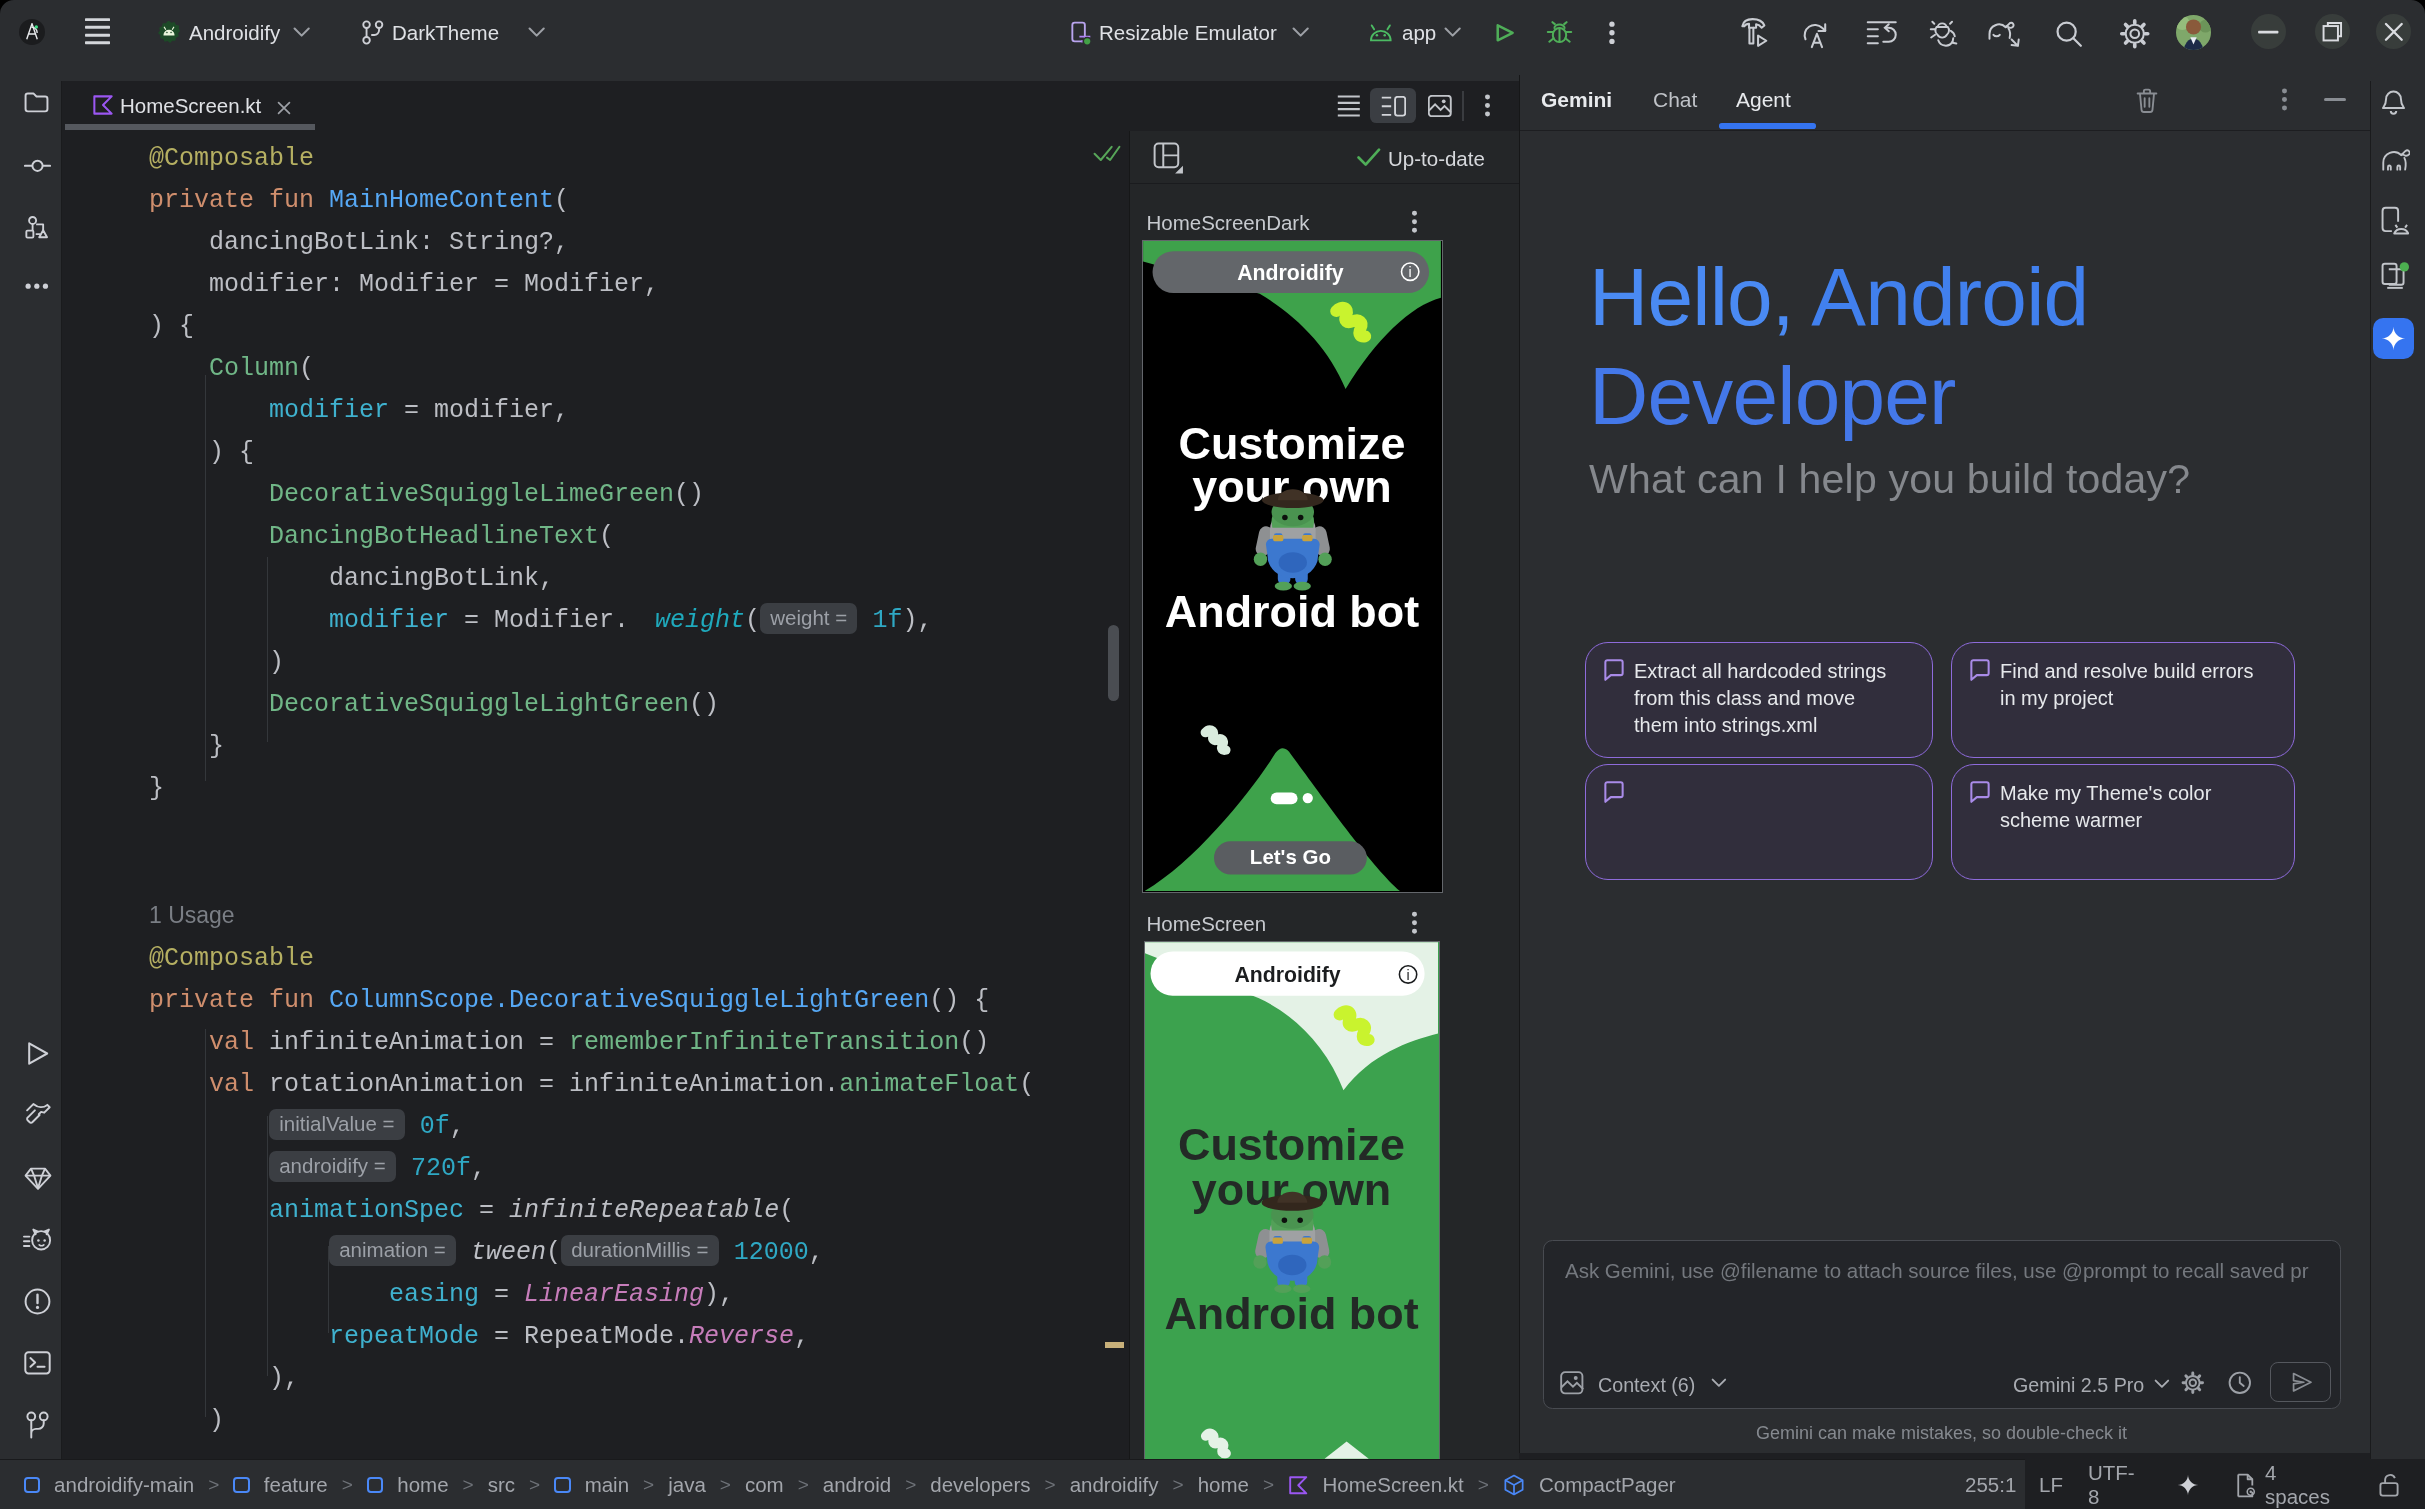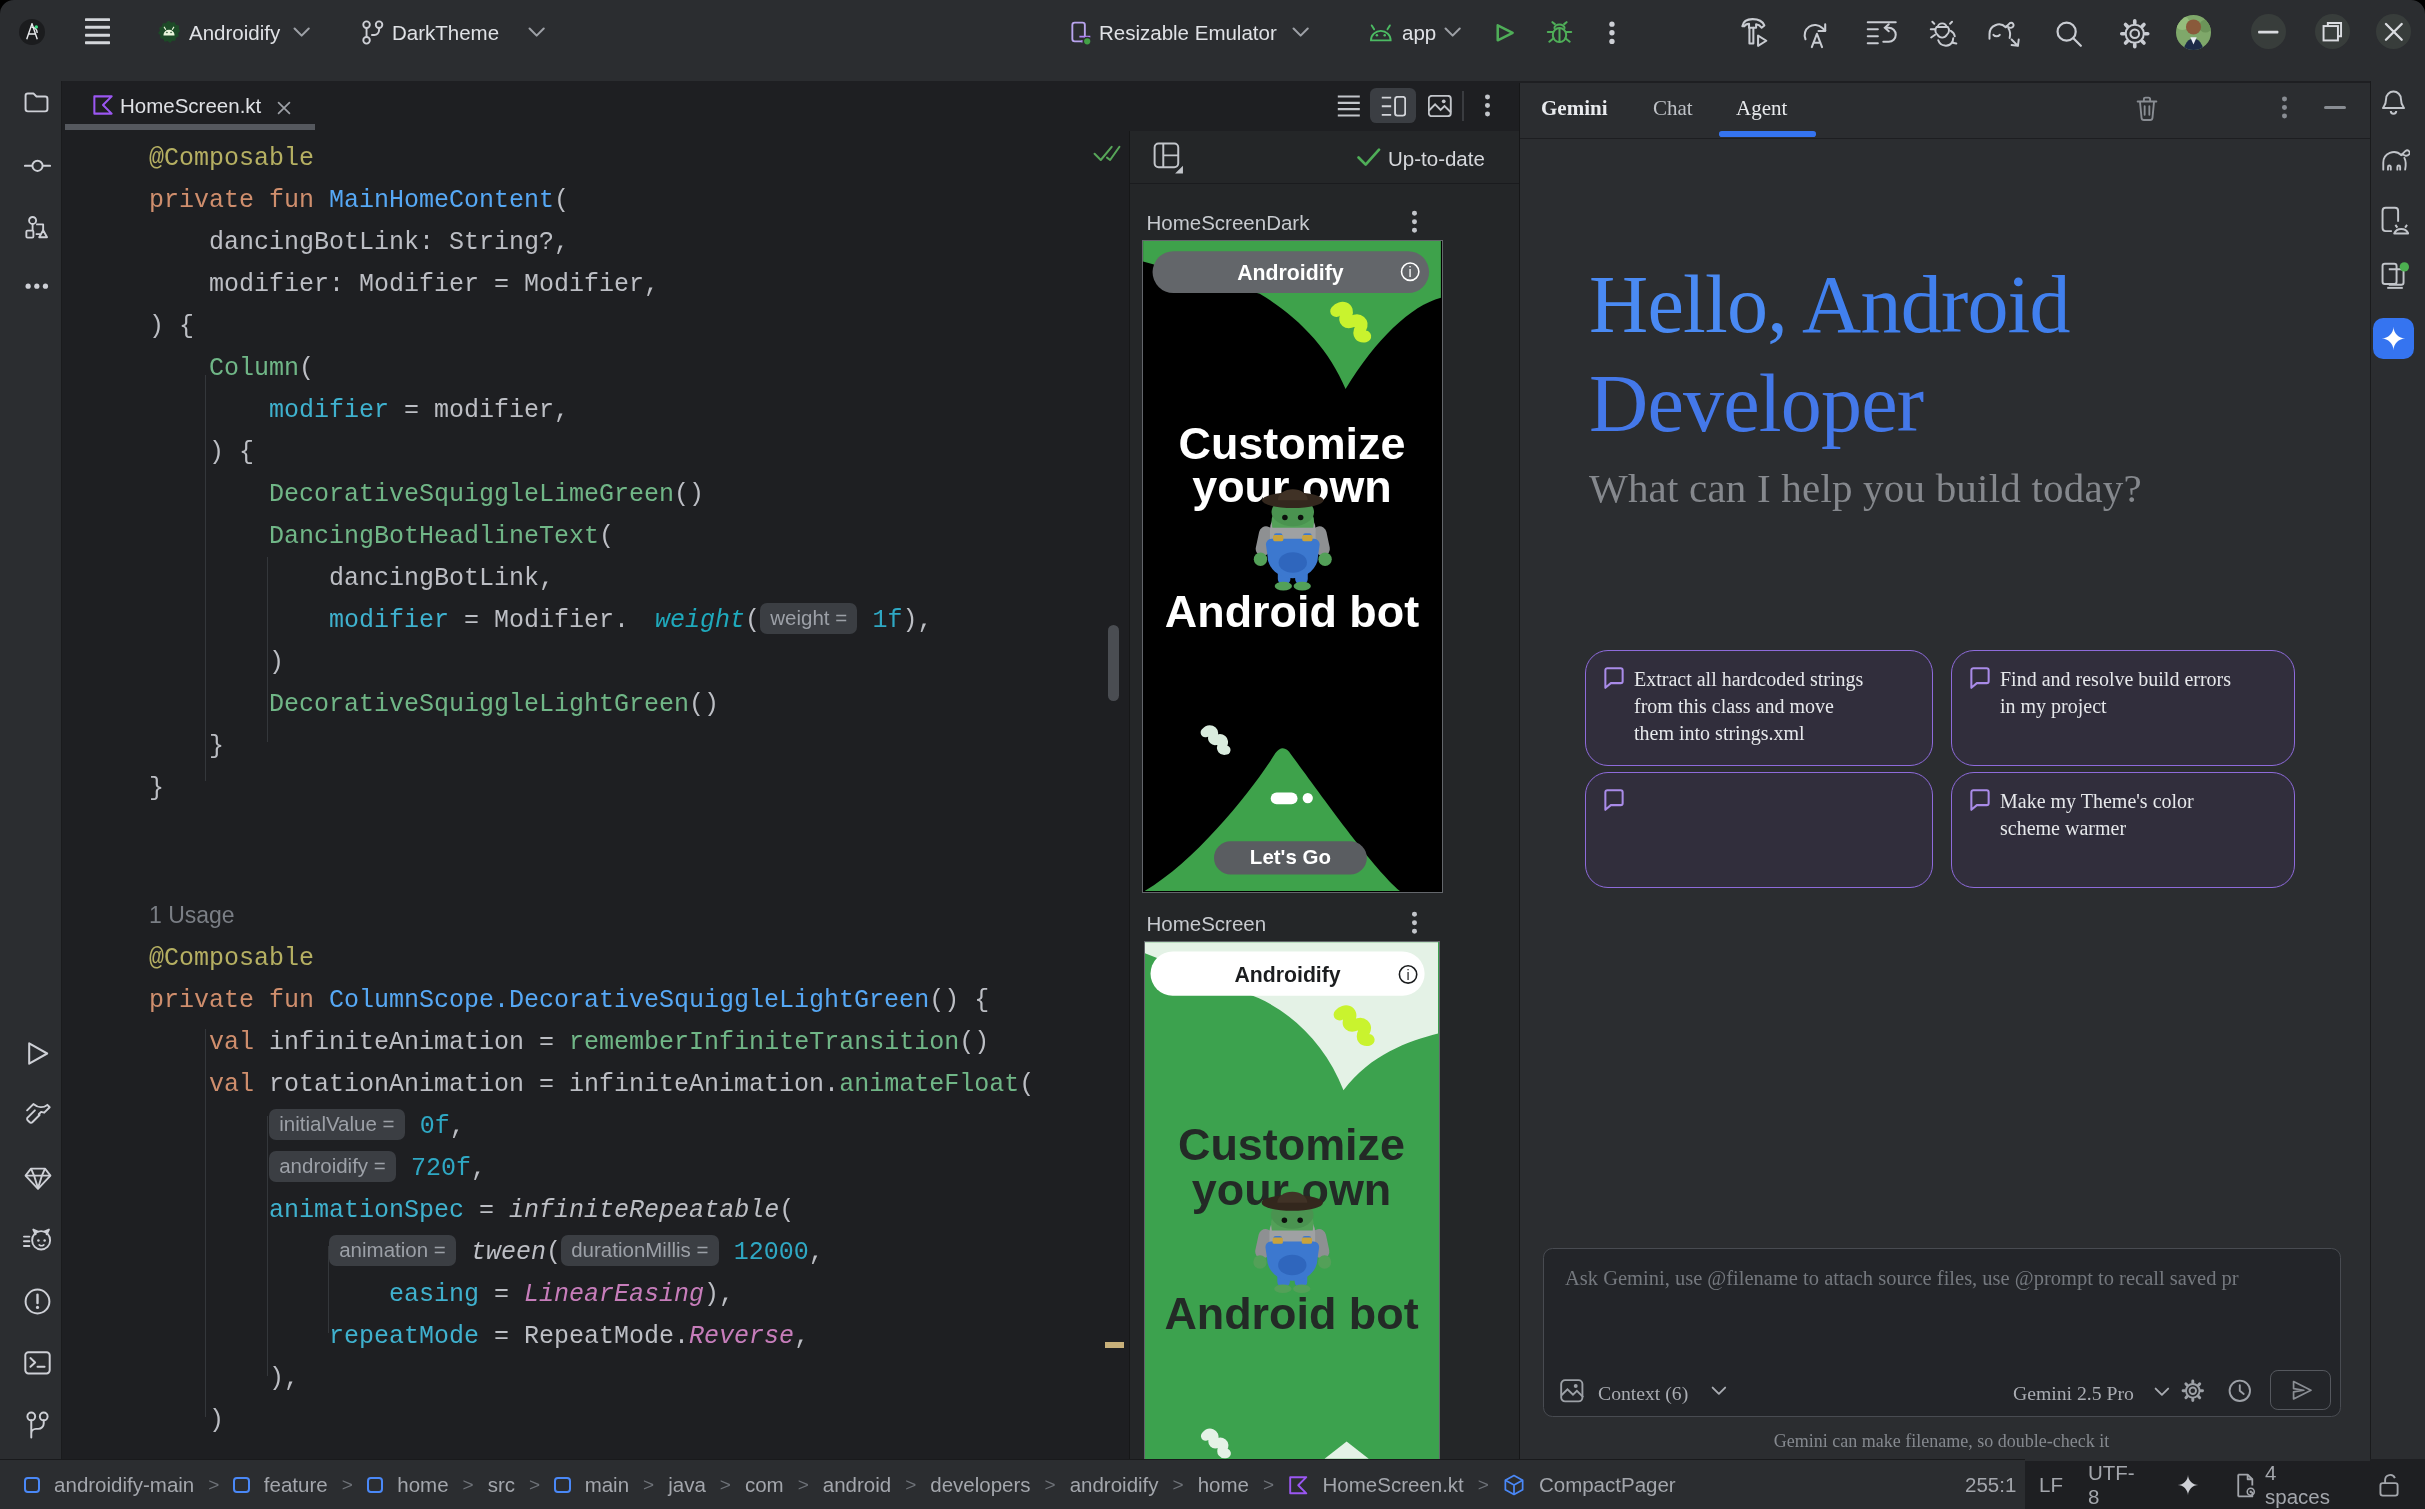--- a/index.html
+++ b/index.html
@@ -7,21 +7,21 @@
 body { font-family:"Liberation Sans", sans-serif; position:relative; }
 .abs { position:absolute; }
 .ui { font-size:20.5px; color:#dfe1e5; }
 svg { display:block; }
 
 #titlebar { left:0; top:0; width:2426px; height:81px; background:#2b2d30; }
 #tabrow { left:62px; top:81px; width:1457px; height:50px; background:#1e1f22; }
 #leftstripe { left:0; top:81px; width:62px; height:1378px; background:#2b2d30; border-right:0.8px solid #1a1b1d; }
 #editor { left:62px; top:131px; width:1067px; height:1329px; background:#1e1f22; overflow:hidden; }
 #preview { left:1129px; top:131px; width:390px; height:1329px; background:#242628; border-left:0.8px solid #161718; overflow:hidden; }
-#gemini { left:1519px; top:83px; width:851px; height:1378px; background:#2b2d30; border-left:0.8px solid #161718; overflow:hidden;font-family:Liberation Serif, serif; }
+#gemini { left:1519px; top:75px; width:851px; height:1378px; background:#2b2d30; border-left:0.8px solid #161718; overflow:hidden; }
 #rightstripe { left:2370px; top:81px; width:55px; height:1378px; background:#2b2d30; border-left:0.8px solid #1a1b1d; }
 #statusbar { left:0; top:1459px; width:2025px; height:50px; background:#2b2d30; border-top:0.8px solid #191a1c;text-decoration:underline; }
 
 #code { position:absolute; left:87px; top:7px; font-family:"Liberation Mono", monospace; font-size:25px; line-height:42px; color:#bcbec4; white-space:pre; }
 .kw { color:#cf8e6d; }
 .fn { color:#56a8f5; }
 .an { color:#b5af62; }
 .gr { color:#70b687; }
 .cy { color:#3fb1ce; }
 .tl { color:#1fa9bc; font-style:italic;margin-left:26px; }
@@ -588,21 +588,21 @@
     <g stroke="#9da1a7" stroke-width="2.4" fill="none" stroke-linecap="round">
         <circle cx="15" cy="15" r="13"></circle>
         <path d="M15 8 v7 l5 4"></path>
       </g>
   </svg>
   <div class="abs" style="left:750px;top:1287px;width:61px;height:40px;border:1.6px solid #55585e;border-radius:7.9px">
     <svg style="margin:8.7px auto 0 20.5px" width="20.5" height="20.5" viewBox="0 0 26 26">
       <path d="M2 24 V15 l13-2 L2 11 V2 l22 11 z" fill="none" stroke="#8a8e94" stroke-width="2.2" stroke-linejoin="round"></path>
     </svg>
   </div>
-  <div class="abs" style="left:0;top:1348px;width:843px;text-align:center;font-size:18px;color:#85898f">Gemini can make filename, so double-check it</div>
+  <div class="abs" style="left:0;top:1348px;width:843px;text-align:center;font-size:18px;color:#85898f">Gemini can make mistakes, so double-check it</div>
 </div>
 <div class="abs" id="rightstripe">
 
   <svg class="abs" style="left:10.2px;top:7.9px" width="25" height="27" viewBox="0 0 32 34">
     <g stroke="#c2c5ca" stroke-width="2.5" fill="none" stroke-linejoin="round">
       <path d="M16 3 a9.5 9.5 0 0 1 9.5 9.5 c0 7 2.5 9.5 4 11.5 H2.5 c1.5-2 4-4.5 4-11.5 A9.5 9.5 0 0 1 16 3 z"></path>
       <path d="M12.5 28 a3.5 3.5 0 0 0 7 0"></path>
     </g>
   </svg>
 

